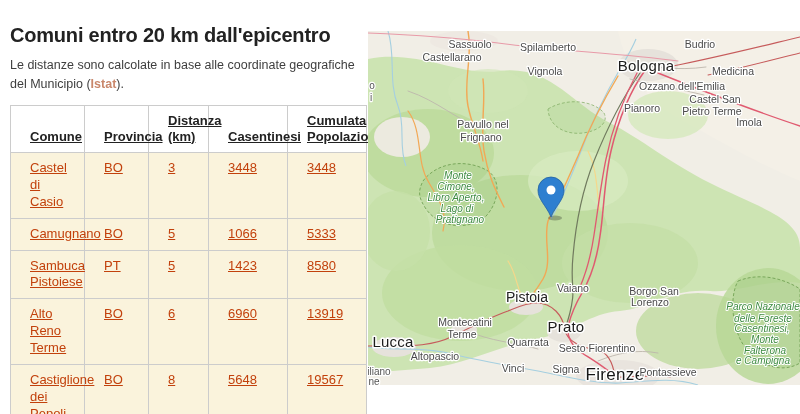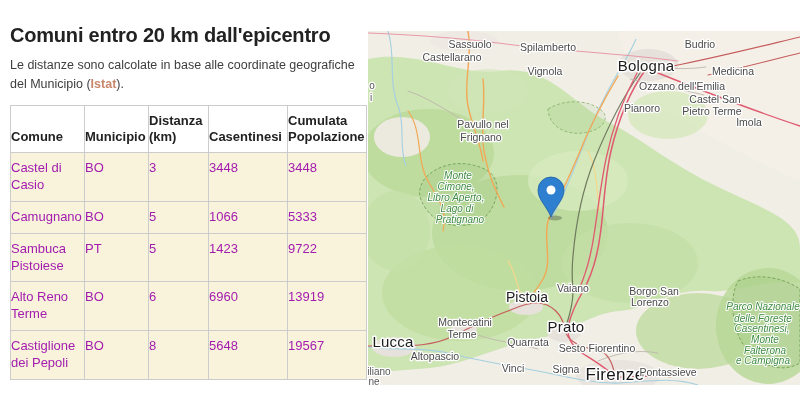--- a/index.html
+++ b/index.html
@@ -6,23 +6,23 @@
   body{font-family:"Liberation Sans", sans-serif; width:800px; height:414px; position:relative; overflow:hidden; color:#2e2e2e;}
   .page{position:absolute; inset:0; background:#fff;}
 
   
   .left-panel{position:absolute; left:10px; top:24px; width:356px;}
   .title{font-size:20px; font-weight:bold; color:#222; margin:0 0 9px 0; letter-spacing:-0.2px;}
   .subtitle{font-size:12.5px; color:#3e3e3e; line-height:1.5; margin:0 0 11px 0;}
   .subtitle a{color:#c9876b; text-decoration:none;font-weight:bold;}
 
   table.comuni{width:356px; border-collapse:collapse; table-layout:fixed; font-size:13px;}
-  table.comuni th, table.comuni td{border:1px solid #ccc; padding:7px 0; text-align:left;}
+  table.comuni th, table.comuni td{border:1px solid #ccc; padding:7px 19px; text-align:left;text-decoration:underline;}
   table.comuni th{font-weight:bold; background:#fff; vertical-align:bottom; line-height:1.25; color:#222;}
-  table.comuni td{background:#faf3dc; vertical-align:top; line-height:1.3; color:#a21caf;}
+  table.comuni td{background:#faf3dc; vertical-align:top; line-height:1.3; color:#c2410c;}
   col.c1{width:74px;} col.c2{width:64px;} col.c3{width:60px;} col.c4{width:79px;} col.c5{width:79px;}
 
   
   .map-wrap{position:absolute; left:368px; top:31px; width:500px; height:354px; overflow:hidden; background:#f1eee6;}
   .map-wrap svg{display:block;}
   text.lbl{font-family:"Liberation Sans", sans-serif; fill:#4a4a4a; font-size:10.5px;
            paint-order:stroke; stroke:#ffffff; stroke-width:2.5px; stroke-linejoin:round; text-anchor:middle;}
   text.town{font-size:10.5px;}
   text.city{font-size:14px; fill:#222; stroke-width:3px;}
   text.city-lg{font-size:15px; fill:#1c1c1c; stroke-width:3px; letter-spacing:.2px;}
@@ -43,21 +43,21 @@
       <colgroup>
           <col class="c1">
           <col class="c2">
           <col class="c3">
           <col class="c4">
           <col class="c5">
         </colgroup>
       <thead>
         <tr id="comuni-head">
             <th>Comune</th>
-            <th>Municipio</th>
+            <th>Provincia</th>
             <th>Distanza (km)</th>
             <th>Casentinesi</th>
             <th>Cumulata Popolazione</th>
           </tr>
       </thead>
       <tbody id="comuni-body">
           <tr>
             <td>Castel di Casio</td>
             <td>BO</td>
             <td>3</td>
@@ -69,21 +69,21 @@
             <td>BO</td>
             <td>5</td>
             <td>1066</td>
             <td>5333</td>
           </tr>
           <tr>
             <td>Sambuca Pistoiese</td>
             <td>PT</td>
             <td>5</td>
             <td>1423</td>
-            <td>9722</td>
+            <td>8580</td>
           </tr>
           <tr>
             <td>Alto Reno Terme</td>
             <td>BO</td>
             <td>6</td>
             <td>6960</td>
             <td>13919</td>
           </tr>
           <tr>
             <td>Castiglione dei Pepoli</td>

